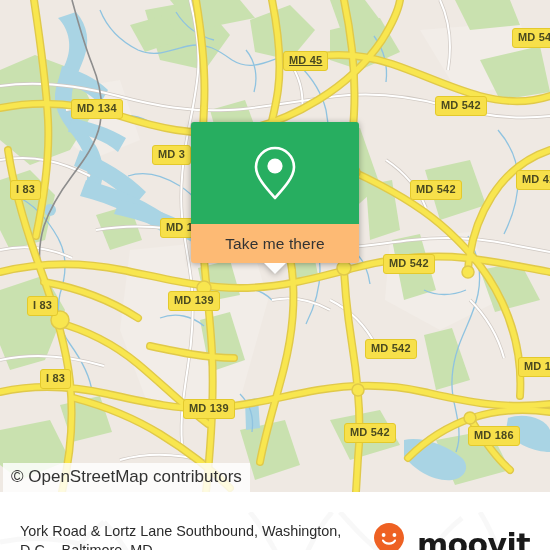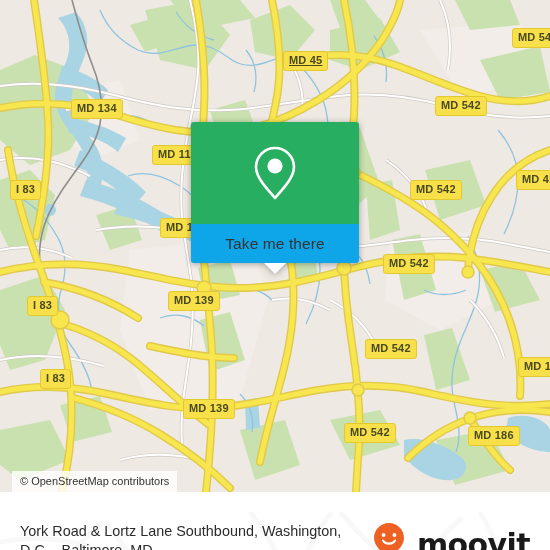--- a/index.html
+++ b/index.html
@@ -41,25 +41,25 @@
     padding: 3px 5px 4px 5px;
     white-space: nowrap;
     letter-spacing: 0.2px;
     font-family: "Liberation Sans", sans-serif;
     box-sizing: border-box;
   }
 
   
   #attribution {
     position: absolute;
-    left: 12px;
+    left: 3px;
     bottom: 0;
     padding: 4px 8px 5px 8px;
     background: rgba(255,255,255,0.82);
-    font-size: 11px;
+    font-size: 17px;
     color: #333333;
     white-space: nowrap;
     font-family: "Liberation Sans", sans-serif;
   }
 
   
   #popup {
     position: absolute;
     left: 191px;
     top: 122px;
@@ -71,21 +71,21 @@
     height: 102px;
     background: #27AE60;
     border-radius: 3px 3px 0 0;
     display: flex;
     align-items: center;
     justify-content: center;
   }
   #popup-foot {
     position: relative;
     height: 39px;
-    background: #0ea5e9;
+    background: #fdba74;
     border-radius: 0 0 3px 3px;
     display: flex;
     align-items: center;
     justify-content: center;
   }
   #popup-foot-label {
     font-size: 15.5px;
     color: #333333;
     letter-spacing: 0.1px;
   }
@@ -371,21 +371,21 @@
           <circle cx="470" cy="418" r="6"></circle>
         </g>
       </g>
     </svg>
 
     <div id="shield-layer">
         <div class="shield" style="left: 71px; top: 63px; margin-top: 36px;">MD 134</div>
         <div class="shield" style="left: 283px; top: 51px; text-decoration: underline;">MD 45</div>
         <div class="shield" style="left: 435px; top: 96px;">MD 542</div>
         <div class="shield" style="left: 512px; top: 28px;">MD 54</div>
-        <div class="shield" style="left: 152px; top: 145px;">MD 11</div>
+        <div class="shield" style="left: 152px; top: 145px;">MD 3</div>
         <div class="shield" style="left: 410px; top: 180px;">MD 542</div>
         <div class="shield" style="left: 516px; top: 170px;">MD 41</div>
         <div class="shield" style="left: 160px; top: 218px;">MD 1</div>
         <div class="shield" style="left: 10px; top: 180px;">I 83</div>
         <div class="shield" style="left: 383px; top: 254px;">MD 542</div>
         <div class="shield" style="left: 168px; top: 291px;">MD 139</div>
         <div class="shield" style="left: 27px; top: 296px;">I 83</div>
         <div class="shield" style="left: 365px; top: 339px;">MD 542</div>
         <div class="shield" style="left: 518px; top: 357px;">MD 14</div>
         <div class="shield" style="left: 40px; top: 369px;">I 83</div>

